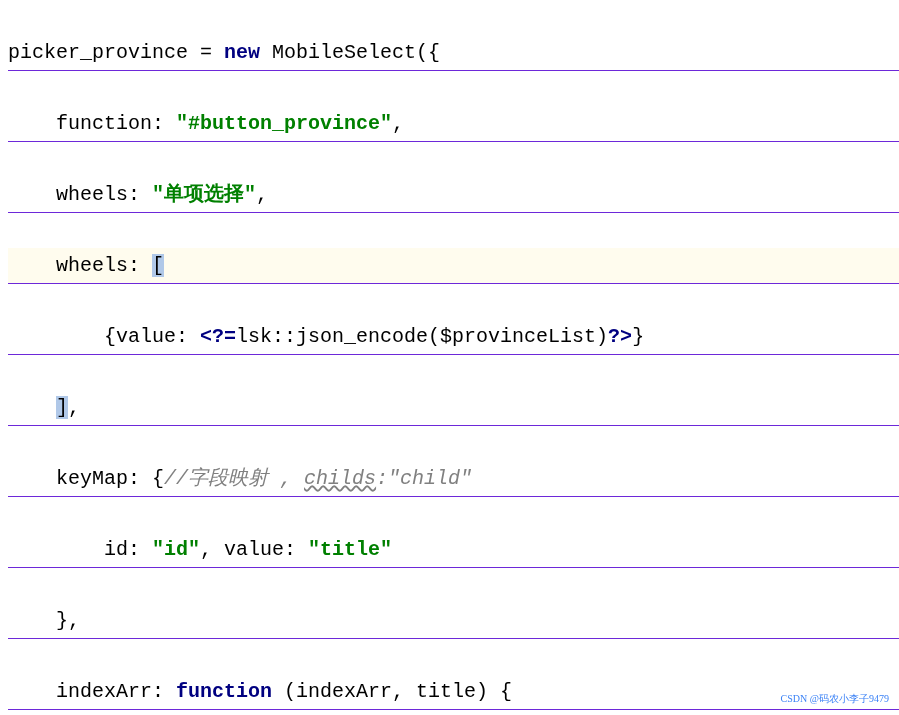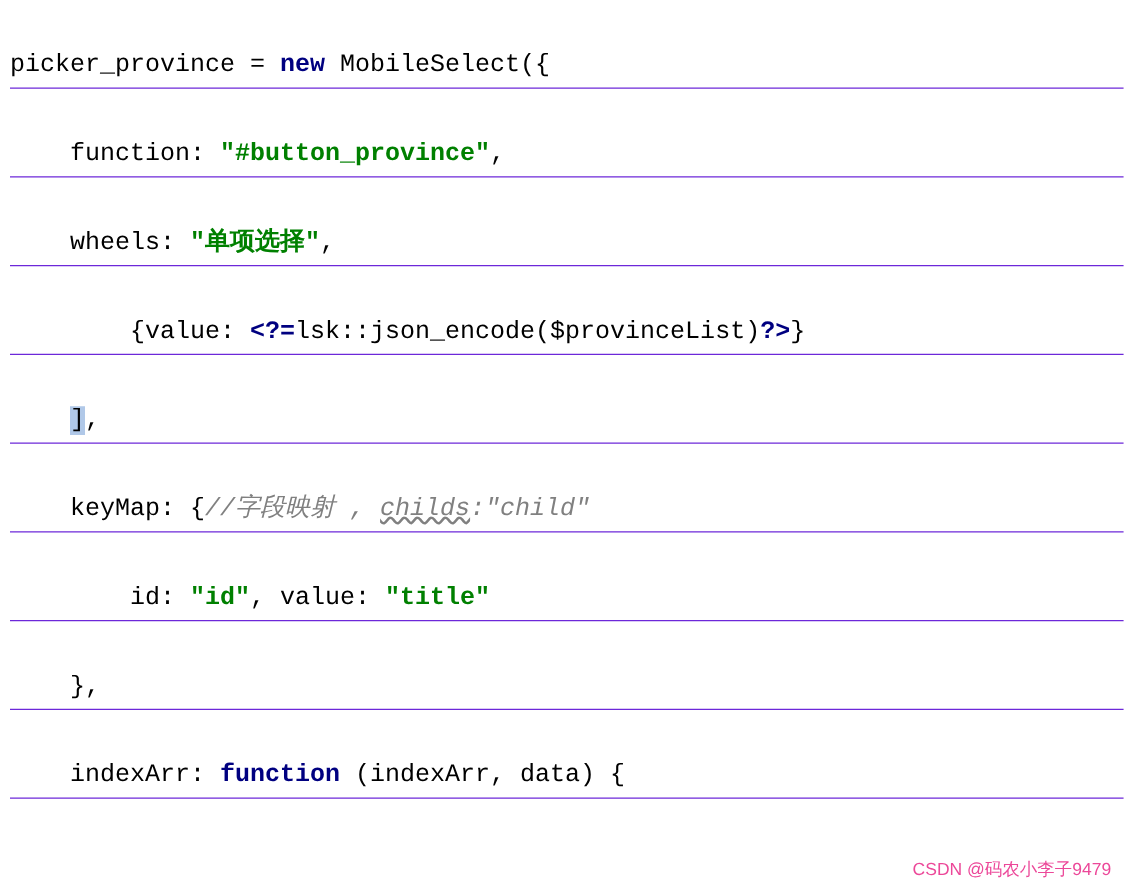--- a/index.html
+++ b/index.html
@@ -33,39 +33,40 @@
       font-style: italic;
     }
     .php-tag { color: #000080; font-weight: bold; }
     .selected-bracket {
       background: #b0c8e8;
     }
     .watermark {
       position: absolute;
       bottom: 8px;
       right: 10px;
-      font-family: Liberation Sans, sans-serif;
-      font-size: 14px;
-      color: #ec4899;
+      font-family: Liberation Serif, serif;
+      font-size: 10px;
+      color: #3b82f6;
       font-style: normal;
     }
   </style>
 </head>
 <body>
 
 <div class="editor">
 <span class="line"><span>picker_province</span><span> = </span><span class="kw">new</span><span> MobileSelect({</span></span>
 <span class="line"><span>    function: </span><span class="str">"#button_province"</span><span>,</span></span>
 <span class="line"><span>    wheels: </span><span class="str">"单项选择"</span><span>,</span></span>
+<span class="line highlighted"><span>    wheels: </span><span class="selected-bracket">[</span></span>
 <span class="line"><span>        {value: </span><span class="php-tag">&lt;?=</span><span>lsk::json_encode($provinceList)</span><span class="php-tag">?&gt;</span><span>}</span></span>
 <span class="line">    <span class="selected-bracket">]</span><span>,</span></span>
 <span class="line"><span>    keyMap: {</span><span class="comment"><span>//字段映射 , </span><span class="wavy">childs</span><span>:"child"</span></span></span>
 <span class="line"><span>        id: </span><span class="str">"id"</span><span>, value: </span><span class="str">"title"</span></span>
 <span class="line"><span>    },</span></span>
-<span class="line"><span>    indexArr: </span><span class="kw">function</span><span> (indexArr, data) {</span></span>
+<span class="line"><span>    indexArr: </span><span class="kw">function</span><span> (indexArr, title) {</span></span>
 
 
 
 
 
 
 
 
 
 

